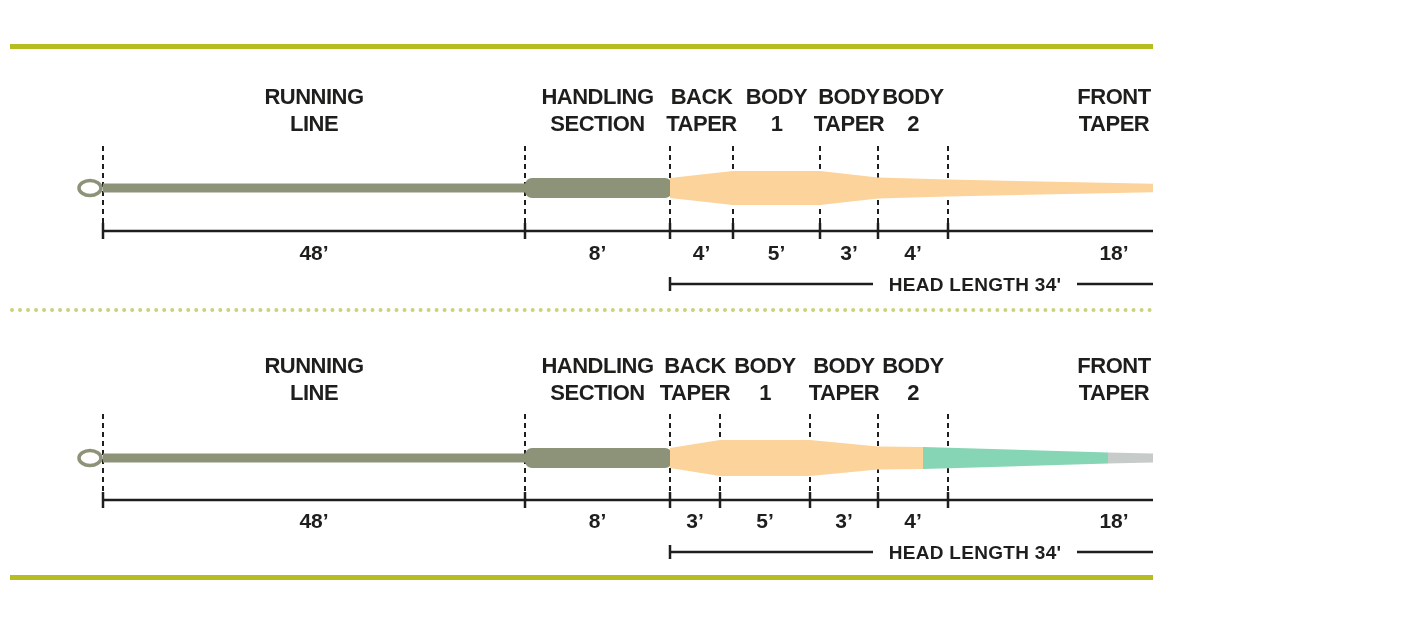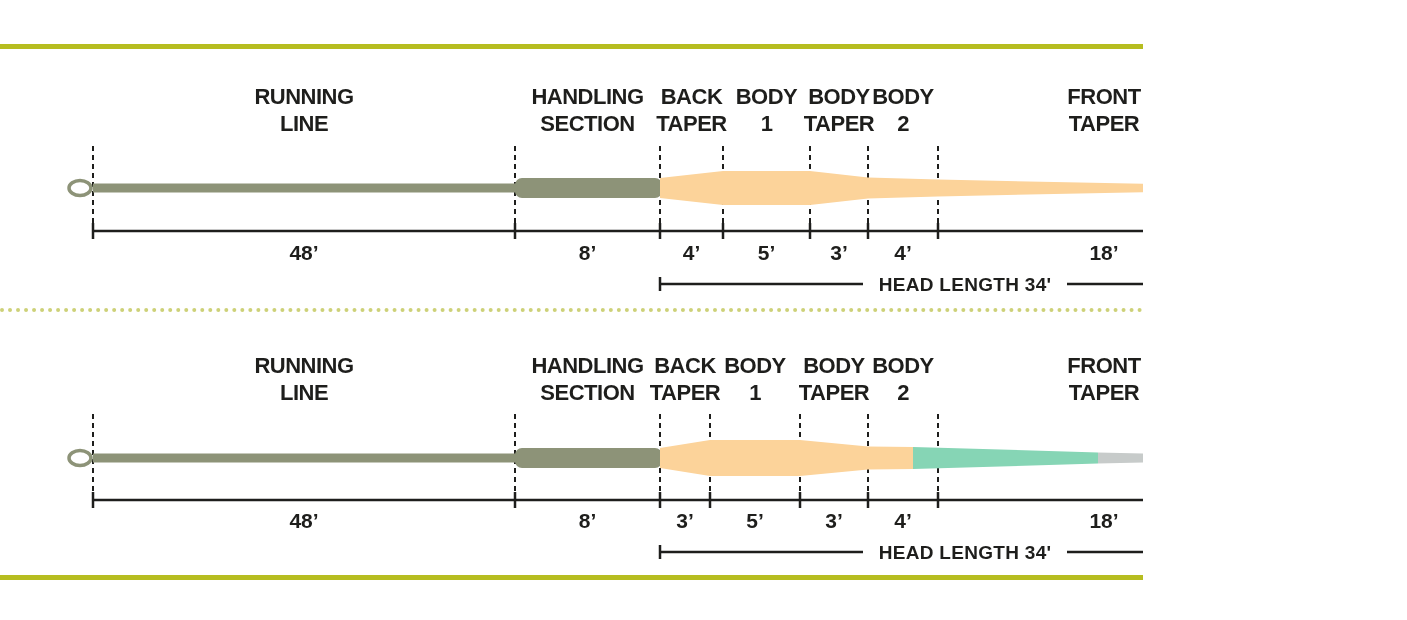--- a/index.html
+++ b/index.html
@@ -7,20 +7,21 @@
     padding: 0;
     background: #ffffff;
   }
   #canvas {
     position: relative;
     width: 1143px;
     height: 620px;
     background: var(--bg, #ffffff);
     font-family: "Liberation Sans", "DejaVu Sans", sans-serif;
     overflow: hidden;
+    margin-left: 10px;
   }
   .hline {
     position: absolute;
     left: 0;
     width: 100%;
     height: 5px;
     background: var(--rule-color, #b6bd20);
   }
   .hline.top { top: 44px; }
   .hline.bottom { top: 575px; }

